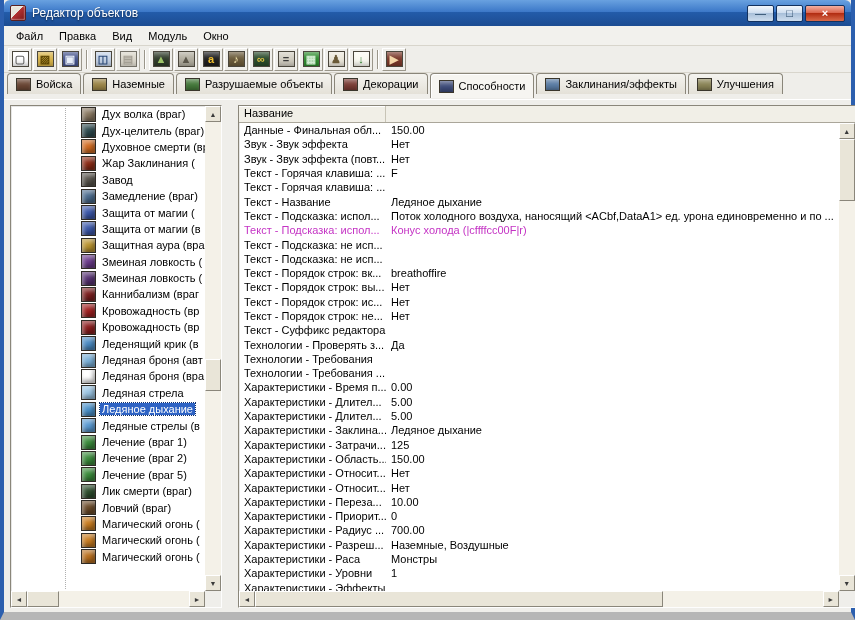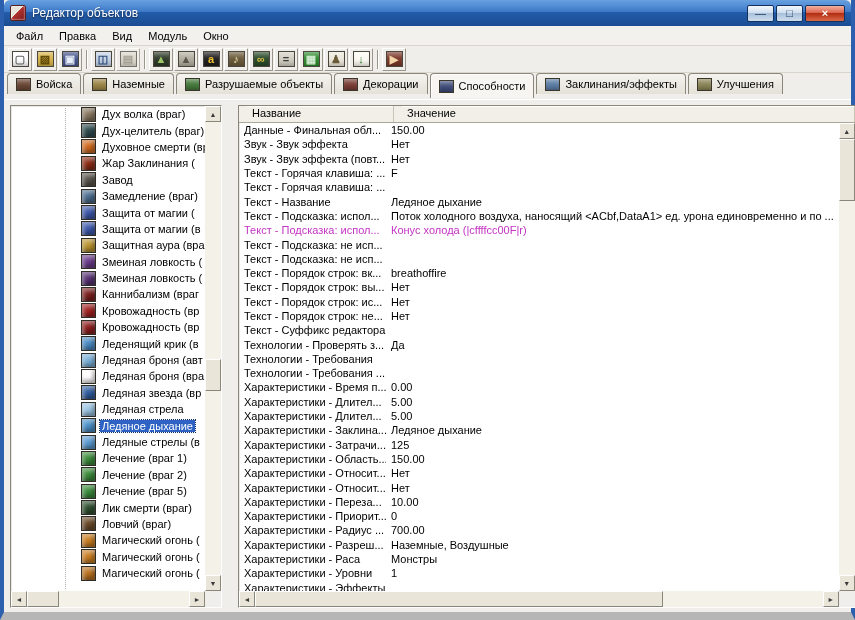--- a/index.html
+++ b/index.html
@@ -66,21 +66,21 @@
   .tree-item { height:16.4px; display:flex; align-items:center; gap:4px; padding-left:70px;
                white-space:nowrap; overflow:hidden; cursor:default; }
   .tree-icon { width:15px; height:15px; flex:none; border:1px solid #2e2a24;
                box-shadow:inset 2px 3px 4px rgba(255,255,255,.45), inset -2px -3px 4px rgba(0,0,0,.4); }
   .tree-label { padding:0 2px; }
   .tree-item.selected .tree-label { background:#2e63c4; color:#fff; outline:1px dotted #10306a; }
 
   
   .table-panel { flex:1; }
   .table-header { height:17px; flex:none; display:flex; background:#f1efe7; border-bottom:1px solid #aaa69a; }
-  .hcell { padding:1px 5px; border-right:1px solid #c8c4b6; box-shadow:inset 0 1px 0 #fff; white-space:nowrap; overflow:hidden;margin-left:8px; }
+  .hcell { padding:1px 5px; border-right:1px solid #c8c4b6; box-shadow:inset 0 1px 0 #fff; white-space:nowrap; overflow:hidden; }
   .hcell.name { width:147px; flex:none; }
   .hcell.value { flex:1; }
   .table-rows { flex:1; overflow:hidden; margin-right:16px; margin-bottom:16px; }
   .trow { height:14.3px; display:flex; align-items:center; cursor:default; }
   .trow .cname { width:147px; flex:none; padding:0 5px; white-space:nowrap; overflow:hidden; }
   .trow .cvalue { flex:1; padding:0 5px; white-space:nowrap; overflow:hidden; }
   .trow.modified { color:#c433c4; }
 
   
   .sb-v { position:absolute; right:0; width:16px; background:#f4f1e8; z-index:2; }
@@ -285,24 +285,20 @@
           </div>
           <div class="tree-item">
             <span class="tree-icon" style="background: rgb(122, 176, 216);"></span>
             <span class="tree-label">Ледяная броня (авт</span>
           </div>
           <div class="tree-item">
             <span class="tree-icon"></span>
             <span class="tree-label">Ледяная броня (вра</span>
           </div>
           <div class="tree-item">
-            <span class="tree-icon" style="background: rgb(46, 92, 158);"></span>
-            <span class="tree-label">Ледяная звезда (вр</span>
-          </div>
-          <div class="tree-item">
             <span class="tree-icon" style="background: rgb(154, 196, 226);"></span>
             <span class="tree-label">Ледяная стрела</span>
           </div>
           <div class="tree-item selected">
             <span class="tree-icon" style="background: rgb(74, 144, 200);"></span>
             <span class="tree-label">Ледяное дыхание</span>
           </div>
           <div class="tree-item">
             <span class="tree-icon" style="background: rgb(90, 154, 210);"></span>
             <span class="tree-label">Ледяные стрелы (в</span>
@@ -349,21 +345,20 @@
         <div class="sb-btn left">◄</div>
         <div class="sb-thumb"></div>
         <div class="sb-btn right">►</div>
       </div>
       <div class="sb-corner"></div>
     </div>
 
     <div class="panel table-panel">
       <div class="table-header">
         <div class="hcell name">Название</div>
-        <div class="hcell value">Значение</div>
       </div>
       <div class="table-rows">
 
       <div class="trow">
             <span class="cname">Данные - Финальная обл...</span>
             <span class="cvalue">150.00</span>
           </div>
           <div class="trow">
             <span class="cname">Звук - Звук эффекта</span>
             <span class="cvalue">Нет</span>

